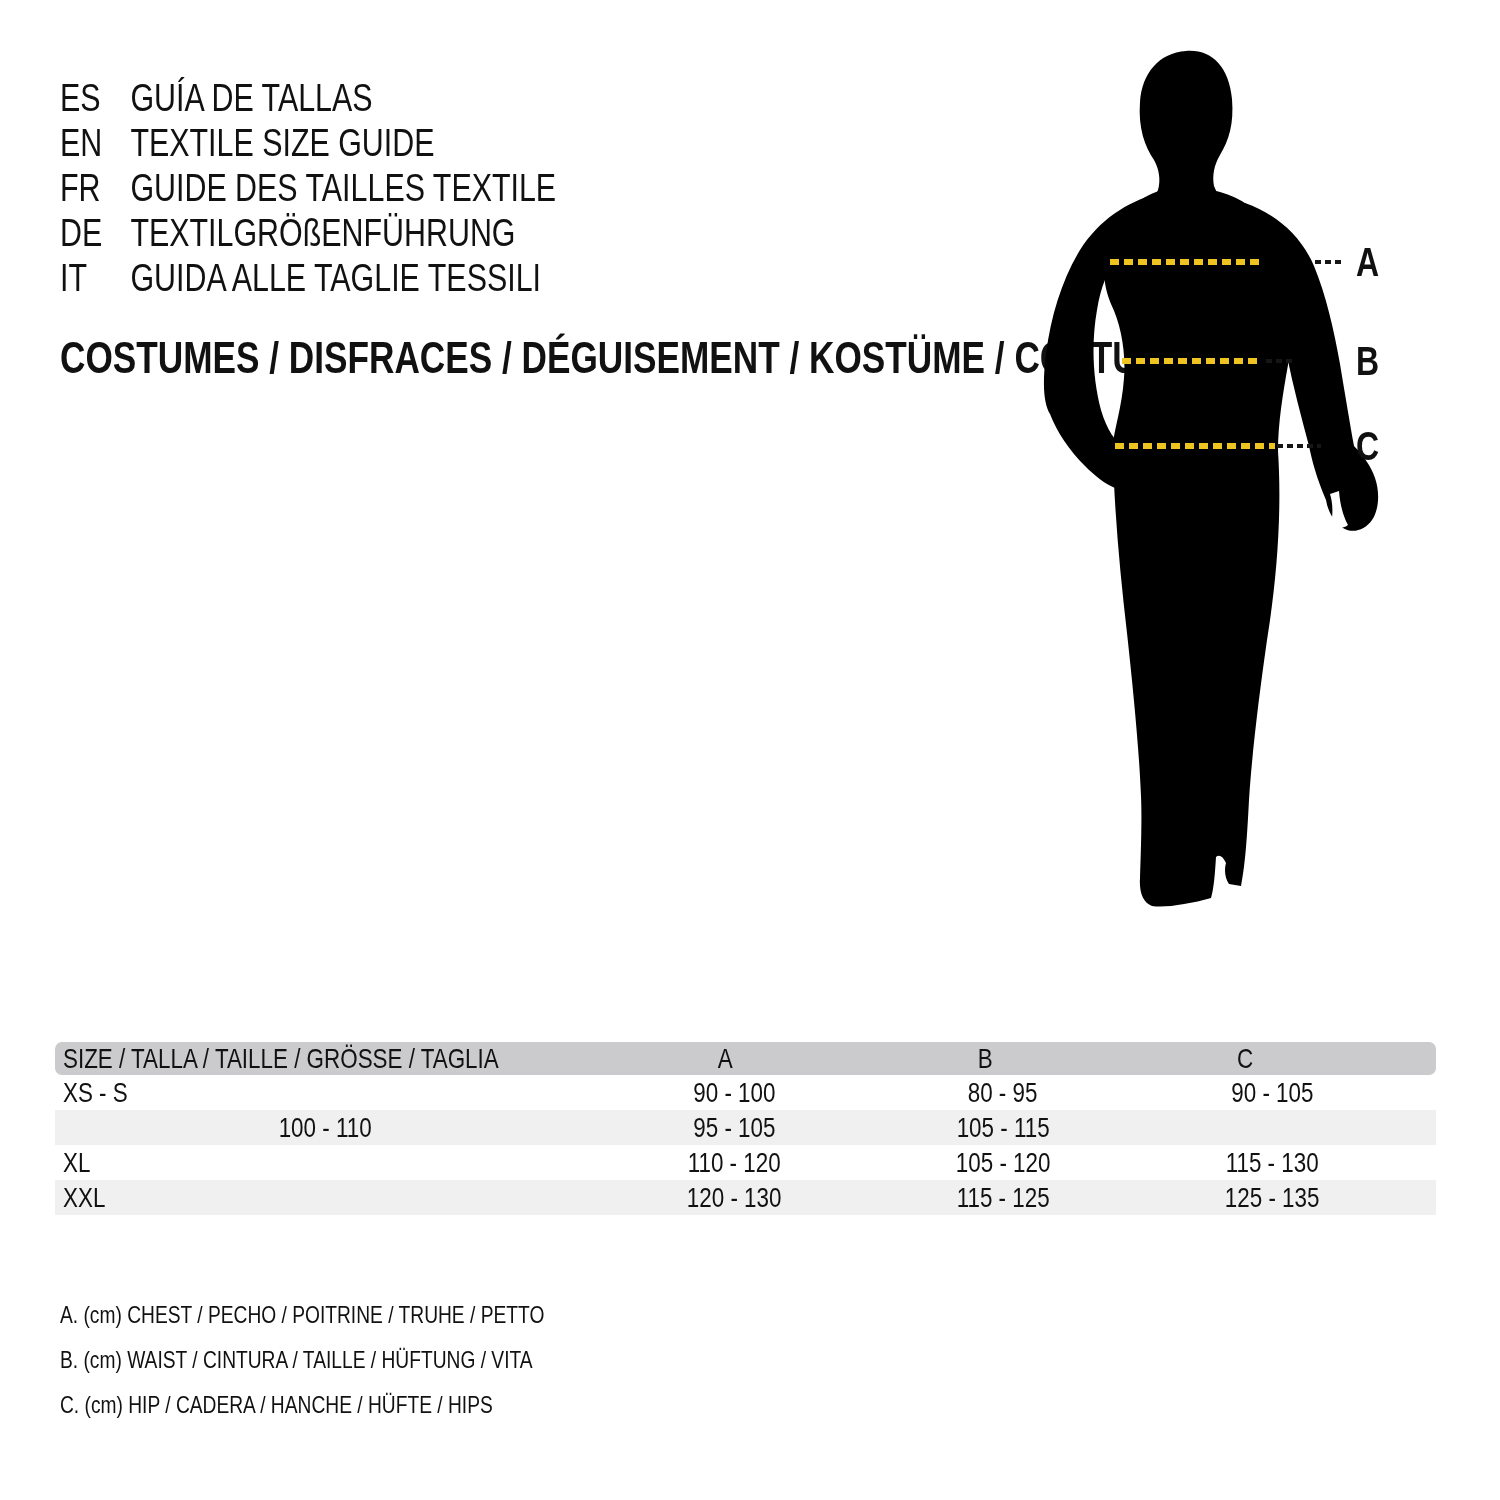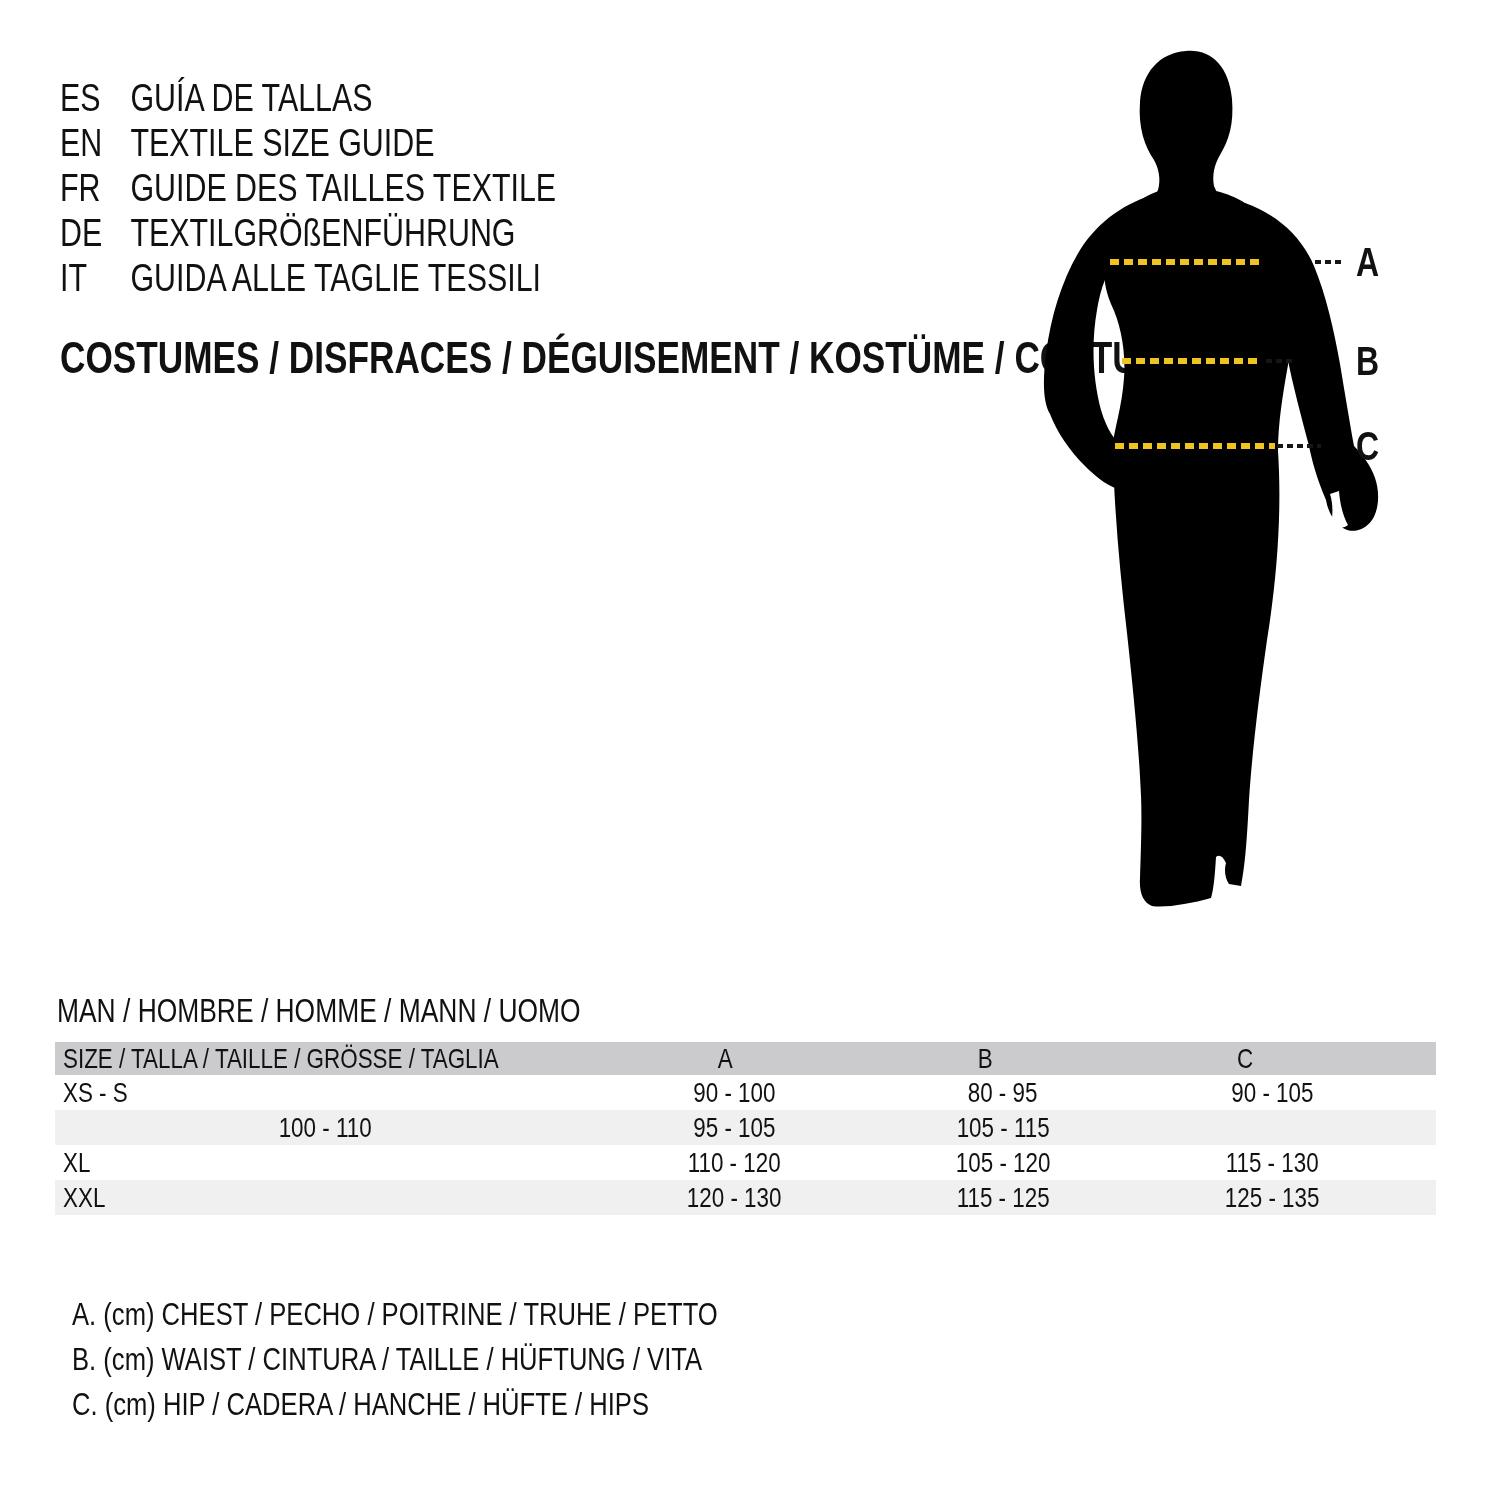--- a/index.html
+++ b/index.html
@@ -44,29 +44,29 @@
   .measure-label {
     position:absolute; font-size:40px; font-weight:bold; line-height:44px;
   }
 
   
   .man-heading { position:absolute; left:57px; top:992px; font-size:33px; white-space:nowrap; }
 
   
   .size-table { position:absolute; left:55px; top:1042px; width:1381px; font-size:28px; }
   .t-row { display:grid; grid-template-columns:540px 260px 260px 260px 1fr; align-items:center; }
-  .t-head { height:33px; background:#CBCBCD; }
+  .t-head { height:33px; background:#CBCBCD;border-radius:7px; }
   .t-data { height:35px;gap:9px; }
   .t-data.alt { background:#F0F0F1; }
   .c-size { text-align:left; padding-left:8px; }
   .c-val  { text-align:center; }
 
   
   .legend { position:absolute; left:60px; top:1292px; }
-  .legend-row { height:45px; display:flex; align-items:center; font-size:32px;margin-left:12px; }
+  .legend-row { height:45px; display:flex; align-items:center; font-size:24px; }
 </style>
 </head>
 <body>
 
 <div class="canvas">
 
   <div class="langs">
     <div class="lang-row">
       <span class="inner">
         <span class="lang-code">ES</span>
@@ -131,23 +131,20 @@
   <div class="measure-label" style="left:1353px; top:339px;">
     <span class="condc">B</span>
   </div>
 
   <div class="dash-y" style="left:1115px; top:443px; width:160px;"></div>
   <div class="dash-k" style="left:1277px; top:444px; width:44px;"></div>
   <div class="measure-label" style="left:1353px; top:424px;">
     <span class="condc">C</span>
   </div>
 
-  <div class="man-heading">
-    <span class="cond">MAN / HOMBRE / HOMME / MANN / UOMO</span>
-  </div>
 
   <div class="size-table">
     <div class="t-row t-head">
       <div class="c-size"><span class="cond">SIZE / TALLA / TAILLE / GRÖSSE / TAGLIA</span></div>
       <div class="c-val"><span class="condc">A</span></div>
       <div class="c-val"><span class="condc">B</span></div>
       <div class="c-val"><span class="condc">C</span></div>
       <div></div>
     </div>
     <div class="t-row t-data">

